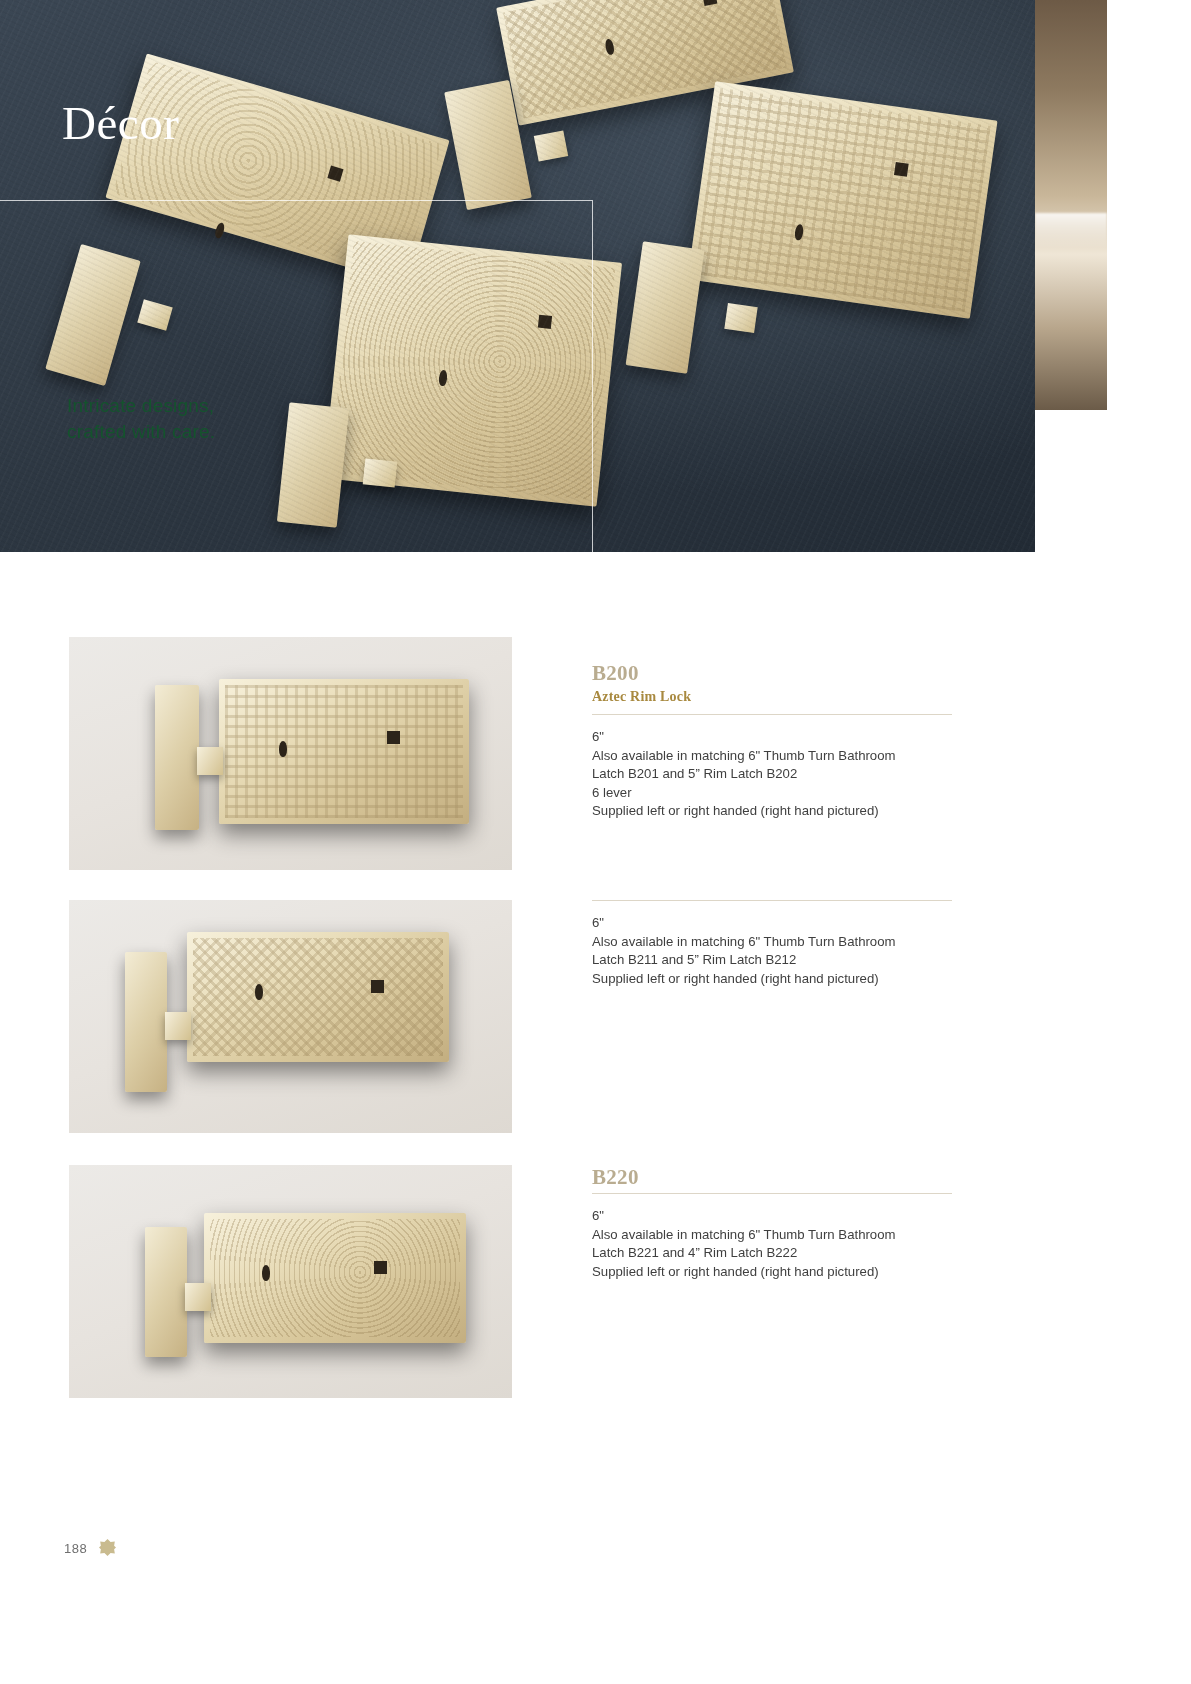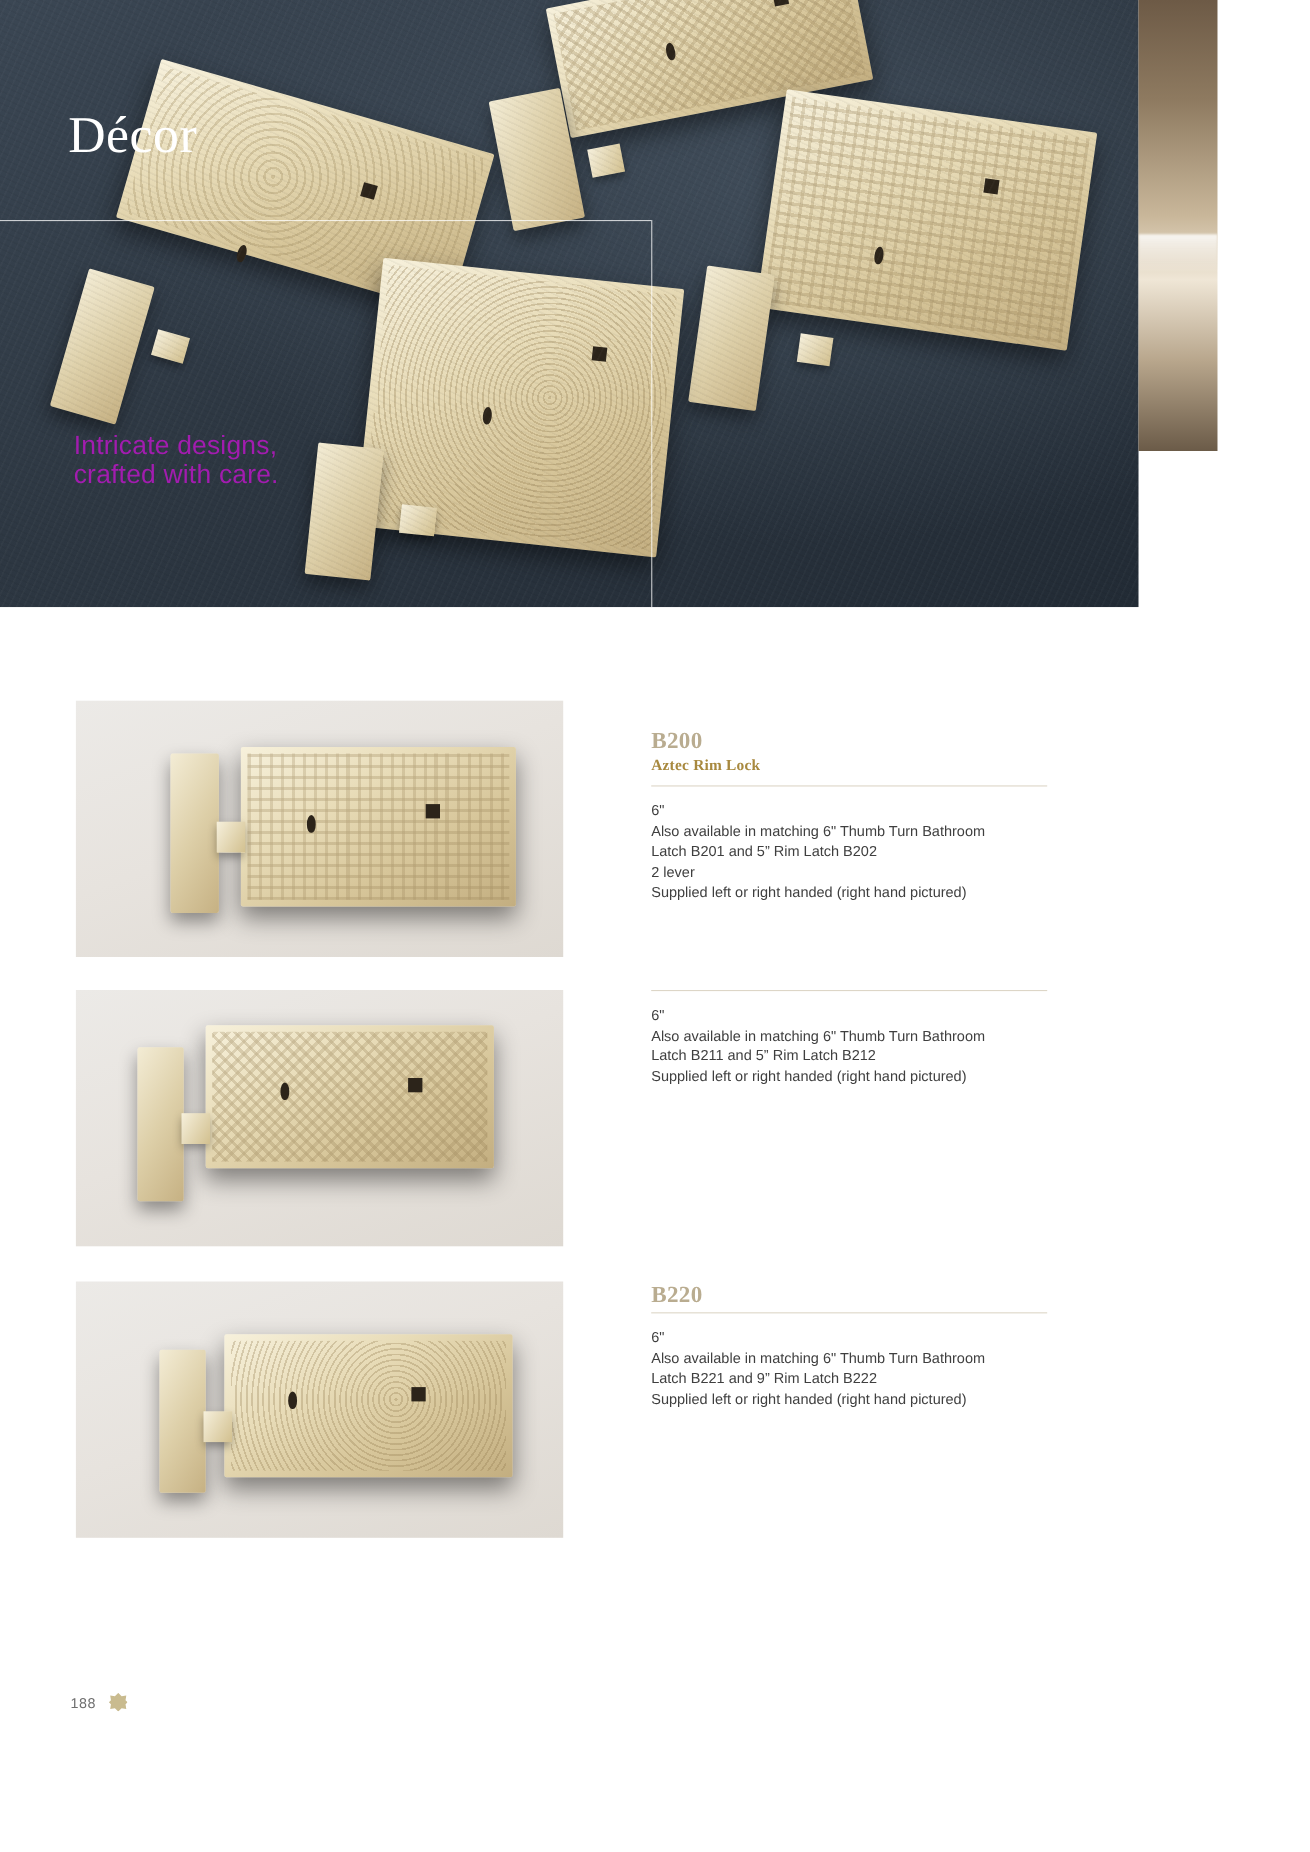--- a/index.html
+++ b/index.html
@@ -116,22 +116,22 @@
   }
   .hero-rule-v {
     position: absolute;
     left: 592px; top: 200px;
     width: 1px; height: 352px;
     background: rgba(255,255,255,0.75);
   }
   .hero-caption {
     position: absolute;
     left: 67px; top: 393px;
-    color: #a21caf;
-    font-size: 24px;
+    color: #14532d;
+    font-size: 19px;
     line-height: 26px;
     letter-spacing: 0.2px;
   }
 
   
   .product {
     position: absolute;
     left: 0;
     width: 1191px;
   }
@@ -267,21 +267,21 @@
   </div>
 
   <div class="prod-text" style="top:0;margin-top:24px;">
     <p class="code">B200</p>
     <p class="pname">Aztec Rim Lock</p>
     <div class="hr"></div>
     <div class="desc">
       <div>6"</div>
       <div>Also available in matching 6" Thumb Turn Bathroom</div>
       <div>Latch B201 and 5” Rim Latch B202</div>
-      <div>2 lever</div>
+      <div>6 lever</div>
       <div>Supplied left or right handed (right hand pictured)</div>
     </div>
   </div>
 </div>
 
 <div class="product" style="top:900px;">
   <div class="prod-img" style="top:0;">
     <div class="lockbody" style="left:118px; top:32px; width:262px; height:130px;">
       <div class="tex tex-herring"></div>
       <div class="keyhole" style="left:68px; top:52px;"></div>
@@ -316,20 +316,20 @@
     </div>
     <div class="nub" style="left:116px; top:118px; width:26px; height:28px;"></div>
   </div>
 
   <div class="prod-text" style="top:0;">
     <p class="code">B220</p>
     <div class="hr"></div>
     <div class="desc">
       <div>6"</div>
       <div>Also available in matching 6" Thumb Turn Bathroom</div>
-      <div>Latch B221 and 9” Rim Latch B222</div>
+      <div>Latch B221 and 4” Rim Latch B222</div>
       <div>Supplied left or right handed (right hand pictured)</div>
     </div>
   </div>
 </div>
 
 <div class="folio">188</div>
 <div class="folio-mark"></div>
 
 </body></html>

